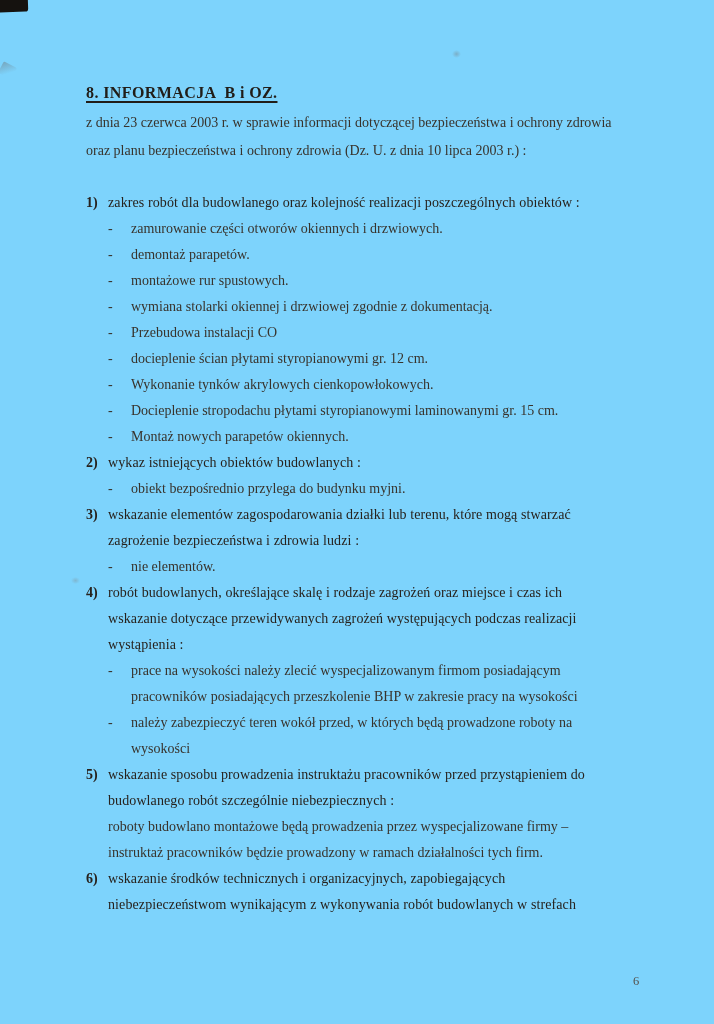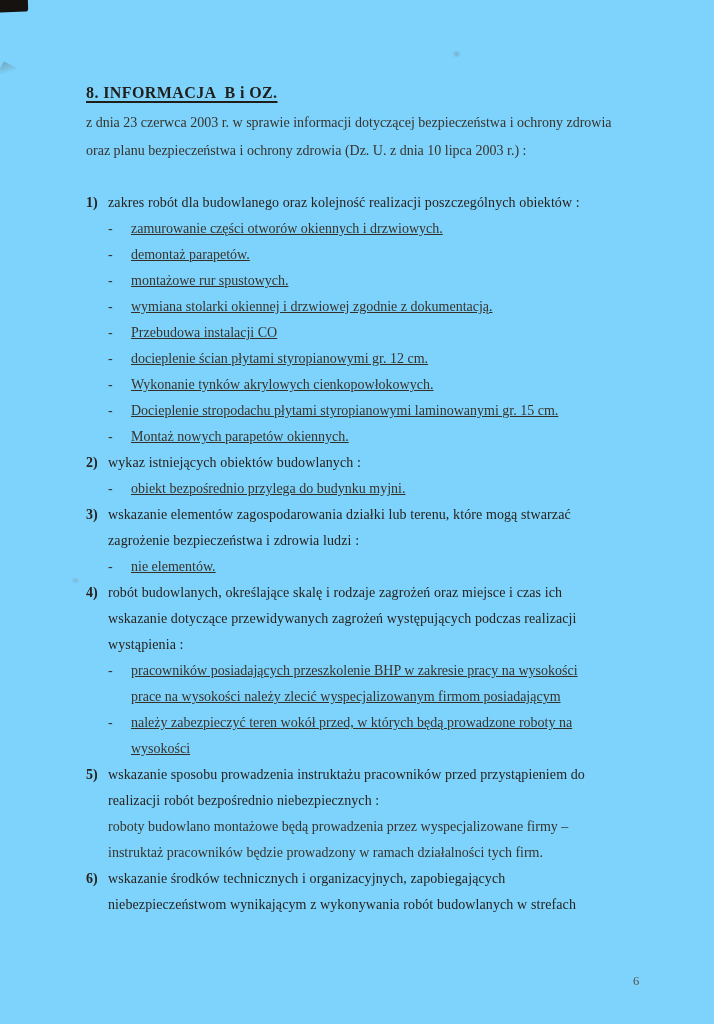--- a/index.html
+++ b/index.html
@@ -93,21 +93,21 @@
 
   .h-line {
     font-weight: normal;
     white-space: pre;
     color: #27221d;
     letter-spacing: 0.1px;
   }
 
   .bullet { display: flex; }
   .dash { width: 23px; flex: none; color: #38332c; }
-  .b-col { flex: 1; min-width: 0; text-decoration: underline; }
+  .b-col { flex: 1; min-width: 0; }
   .b-line, .p-line {
     white-space: pre;
     color: #38332c;
   }
 
   .page-number {
     position: absolute;
     left: 633px;
     top: 974px;
     font-size: 12.5px;
@@ -223,39 +223,39 @@
 
       <li class="section">
         <span class="sec-num">4)</span>
         <div class="sec-body">
           <div class="h-line">robót budowlanych, określające skalę i rodzaje zagrożeń oraz miejsce i czas ich</div>
           <div class="h-line">wskazanie dotyczące przewidywanych zagrożeń występujących podczas realizacji</div>
           <div class="h-line">wystąpienia :</div>
           <div class="bullet">
             <span class="dash">-</span>
             <div class="b-col">
+              <div class="b-line">prace na wysokości należy zlecić wyspecjalizowanym firmom posiadającym</div>
               <div class="b-line">pracowników posiadających przeszkolenie BHP w zakresie pracy na wysokości</div>
-              <div class="b-line">prace na wysokości należy zlecić wyspecjalizowanym firmom posiadającym</div>
             </div>
           </div>
           <div class="bullet">
             <span class="dash">-</span>
             <div class="b-col">
               <div class="b-line">należy zabezpieczyć teren wokół przed, w których będą prowadzone roboty na</div>
               <div class="b-line">wysokości</div>
             </div>
           </div>
         </div>
       </li>
 
       <li class="section">
         <span class="sec-num">5)</span>
         <div class="sec-body">
           <div class="h-line">wskazanie sposobu prowadzenia instruktażu pracowników przed przystąpieniem do</div>
-          <div class="h-line">realizacji robót bezpośrednio niebezpiecznych :</div>
+          <div class="h-line">budowlanego robót szczególnie niebezpiecznych :</div>
           <div class="p-line">roboty budowlano montażowe będą prowadzenia przez wyspecjalizowane firmy –</div>
           <div class="p-line">instruktaż pracowników będzie prowadzony w ramach działalności tych firm.</div>
         </div>
       </li>
 
       <li class="section">
         <span class="sec-num">6)</span>
         <div class="sec-body">
           <div class="h-line">wskazanie środków technicznych i organizacyjnych, zapobiegających</div>
           <div class="h-line">niebezpieczeństwom wynikającym z wykonywania robót budowlanych w strefach</div>

